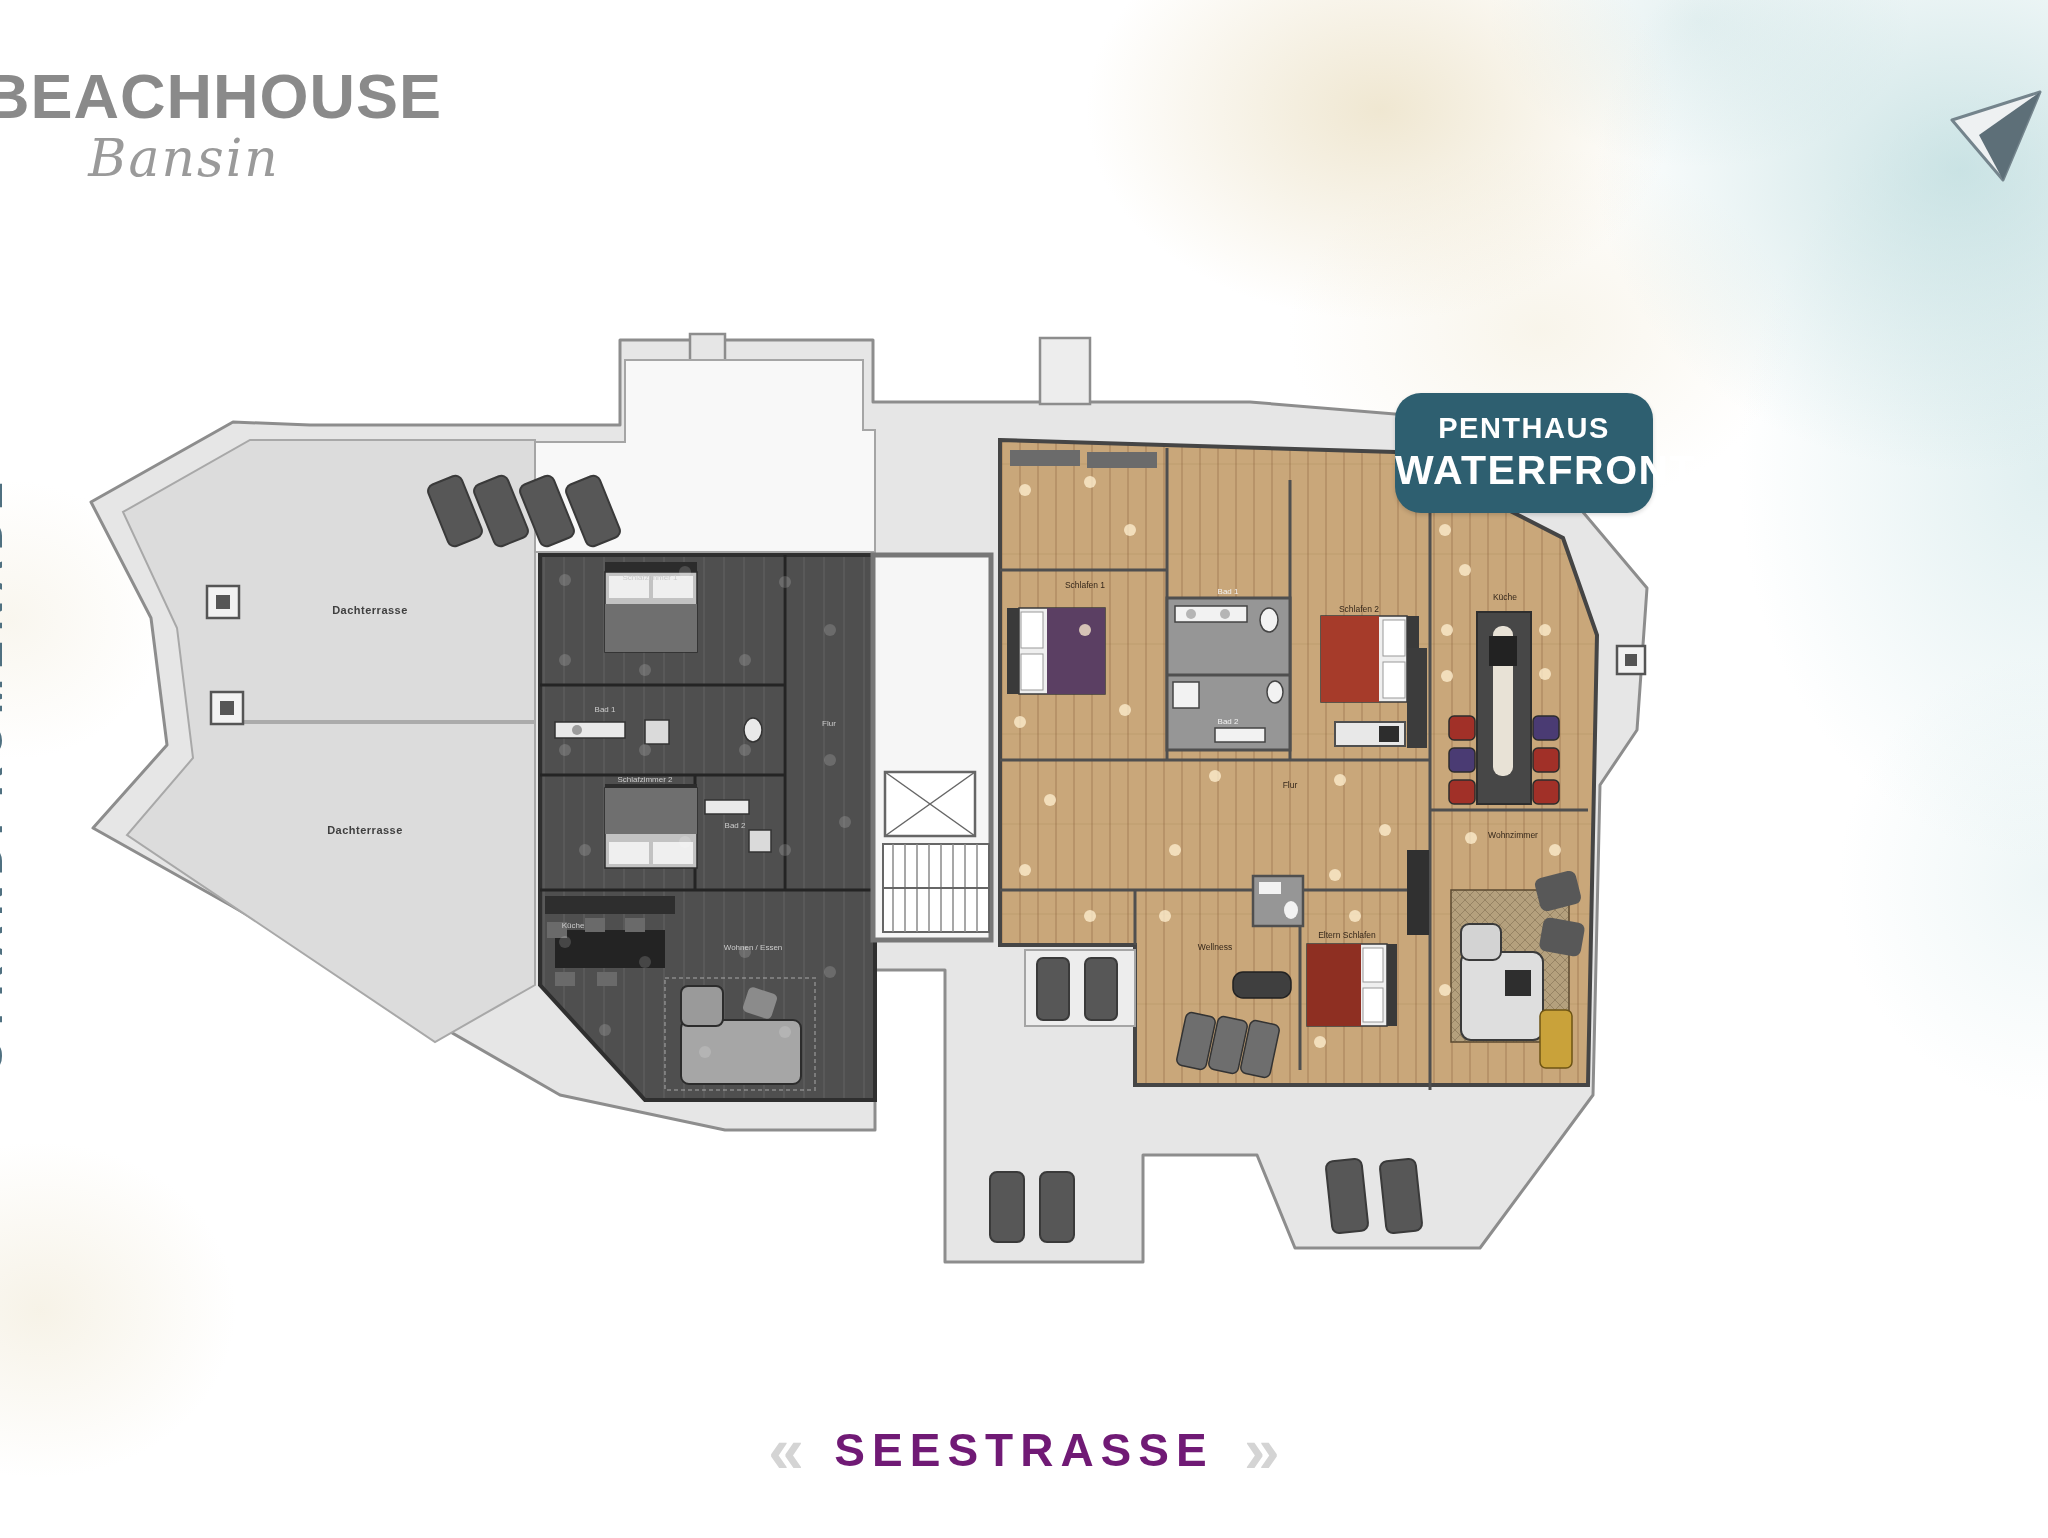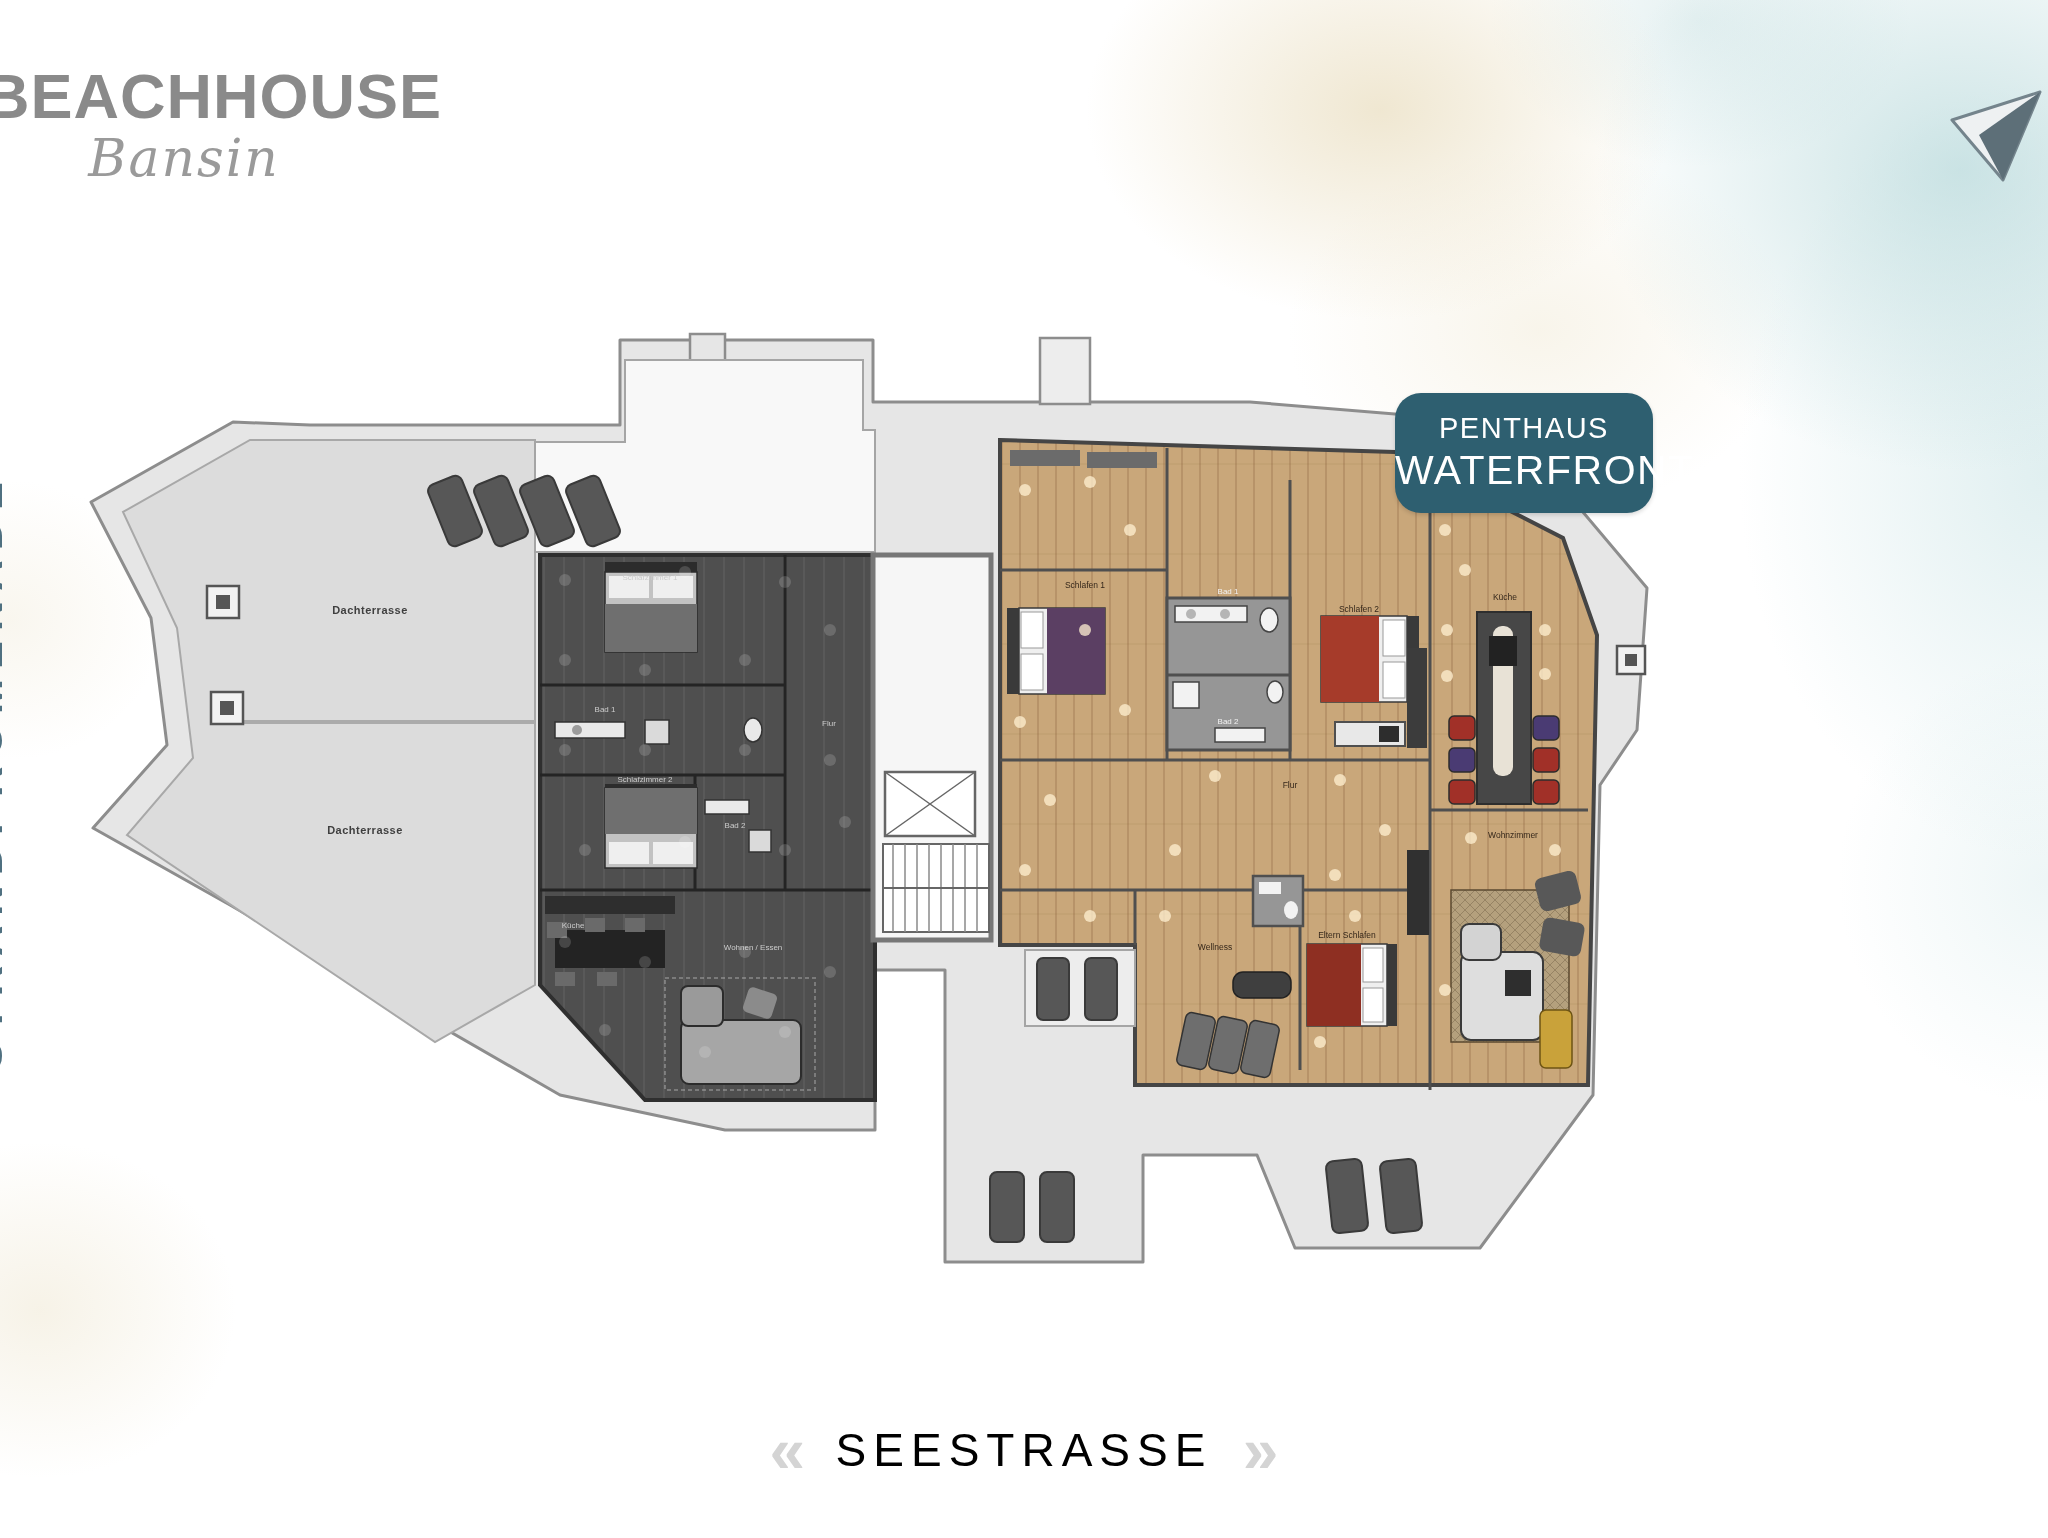--- a/index.html
+++ b/index.html
@@ -26,30 +26,30 @@
   .page-title{
     position:absolute;left:560px;top:80px;width:980px;margin:0;text-align:center;
     font-size:55px;font-weight:700;letter-spacing:3px;color:#8c8c8c;white-space:nowrap;
   }
   .compass{position:absolute;left:1948px;top:80px;width:100px;height:110px;}
   
   .badge{
     position:absolute;left:1395px;top:393px;width:258px;height:120px;
     background:#2e5f70;border-radius:26px;color:#ffffff;text-align:center;
     display:flex;flex-direction:column;justify-content:center;gap:2px;
-    font-weight:400;letter-spacing:1.5px;box-shadow:0 2px 4px rgba(0,0,0,0.15);
+    font-weight:700;letter-spacing:1.5px;box-shadow:0 2px 4px rgba(0,0,0,0.15);
   }
   .badge .b1{font-size:29px;}
   .badge .b2{font-size:41px;}
   
   .street-bottom{
     position:absolute;left:0;top:1418px;width:2048px;text-align:center;white-space:nowrap;
   }
   .street-bottom .name{
-    font-size:46px;font-weight:400;letter-spacing:7px;color:#000000;vertical-align:middle;
+    font-size:46px;font-weight:700;letter-spacing:7px;color:#701a75;vertical-align:middle;
   }
   .street-bottom .chev{
     font-size:64px;font-weight:700;color:#d4d4d4;vertical-align:middle;padding:0 26px;line-height:1;
   }
   .street-left{
     position:absolute;left:-36px;top:430px;height:640px;
     writing-mode:vertical-rl;transform:rotate(180deg);
     font-size:42px;font-weight:700;letter-spacing:10px;color:#4f7080;white-space:nowrap;
   }
   

